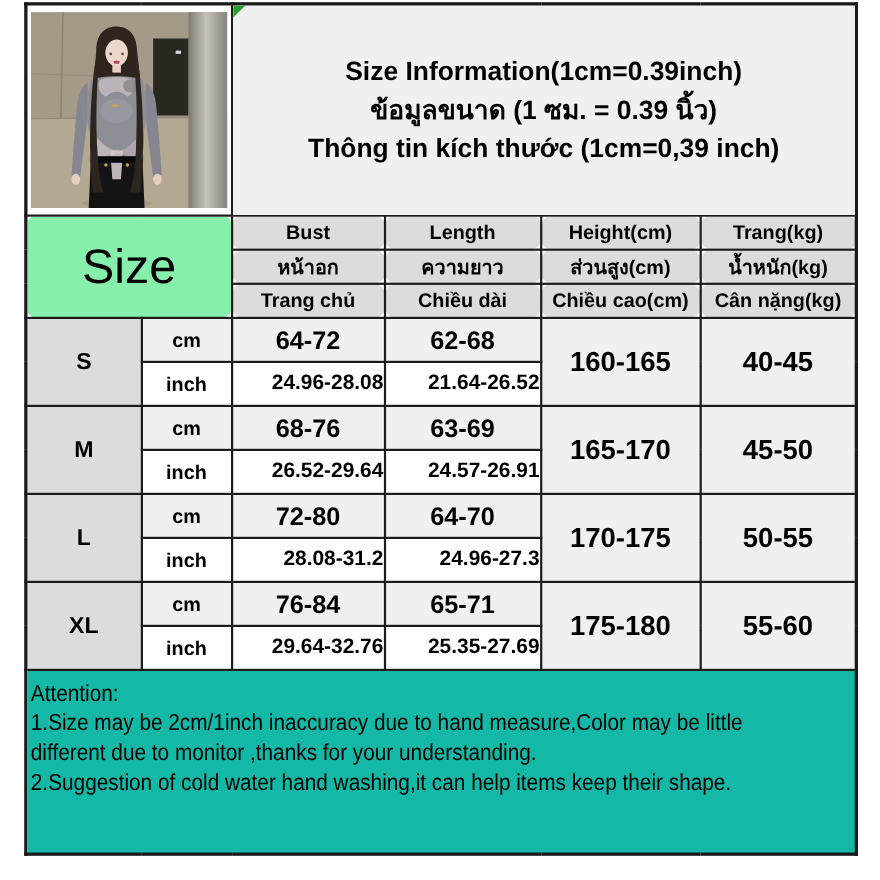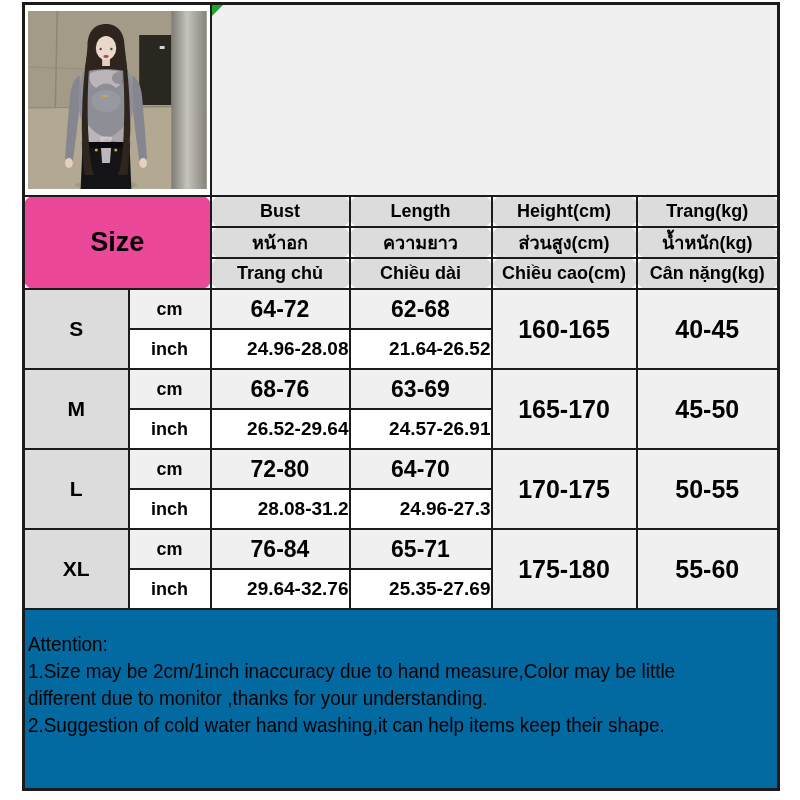--- a/index.html
+++ b/index.html
@@ -21,29 +21,29 @@
 
   .photo-cell{background:#ffffff;padding:3px;}
   .photo-cell svg{display:block;width:100%;height:178px;}
 
   .title-cell{position:relative;background:#f0f0f0;}
   .corner-marker{position:absolute;left:0;top:0;width:0;height:0;
         border-top:11px solid #1fa32b;border-right:11px solid transparent;}
   .title-block{font-weight:bold;font-size:24px;line-height:35px;}
 
   .hdr-cell{background:#dcdcdc;font-weight:bold;font-size:18px;}
-  .size-hdr{background:#ec4899;font-weight:bold;font-size:27px;}
+  .size-hdr{background:#86efac;font-weight:normal;font-size:44px;}
   .size-cell{background:#dcdcdc;font-weight:bold;font-size:21px;}
   .unit-cm,.val-cm{background:#f0f0f0;font-weight:bold;font-size:18px;}
   .val-cm{font-size:23px;}
   .unit-in,.val-in{background:#ffffff;font-weight:bold;font-size:18px;}
   .val-in{font-size:19px;text-align:right;}
   .merged-cell{background:#f0f0f0;font-weight:bold;font-size:25px;}
 
-  .attention-cell{background:#0369a1;padding:20px 2px 0 3px;}
+  .attention-cell{background:#14b8a6;padding:7px 2px 0 3px;}
   .attention-text{font-size:21px;line-height:27px;transform:scaleX(0.9);
         transform-origin:left top;white-space:nowrap;}
 </style>
 </head>
 <body>
 
 <div class="page">
   <table class="size-table">
     <colgroup>
       <col class="c-size">
@@ -109,20 +109,25 @@
           <rect x="56" y="131" width="48" height="6" fill="#0a0a0d"></rect>
           <circle cx="70" cy="139" r="1.6" fill="#c9a64c"></circle>
           <circle cx="90" cy="139" r="1.6" fill="#c9a64c"></circle>
 
           <path d="M66,30 C62,50 60,90 62,125 C63,145 65,158 68,164 L58,164 C55,140 54,100 58,62 C59,48 62,36 66,30 Z" fill="#2e251e"></path>
           <path d="M94,30 C98,50 100,90 98,125 C97,145 95,158 92,164 L102,164 C105,140 106,100 102,62 C101,48 98,36 94,30 Z" fill="#2e251e"></path>
         </svg>
       </td>
       <td colspan="4" class="title-cell">
         <div class="corner-marker"></div>
+        <div class="title-block">
+          <div>Size Information(1cm=0.39inch)</div>
+          <div>ข้อมูลขนาด (1 ซม. = 0.39 นิ้ว)</div>
+          <div>Thông tin kích thước (1cm=0,39 inch)</div>
+        </div>
       </td>
     </tr>
 
     <tr class="r-hdr">
       <td colspan="2" rowspan="3" class="size-hdr">Size</td>
       <td class="hdr-cell">Bust</td>
       <td class="hdr-cell">Length</td>
       <td class="hdr-cell">Height(cm)</td>
       <td class="hdr-cell">Trang(kg)</td>
     </tr>

